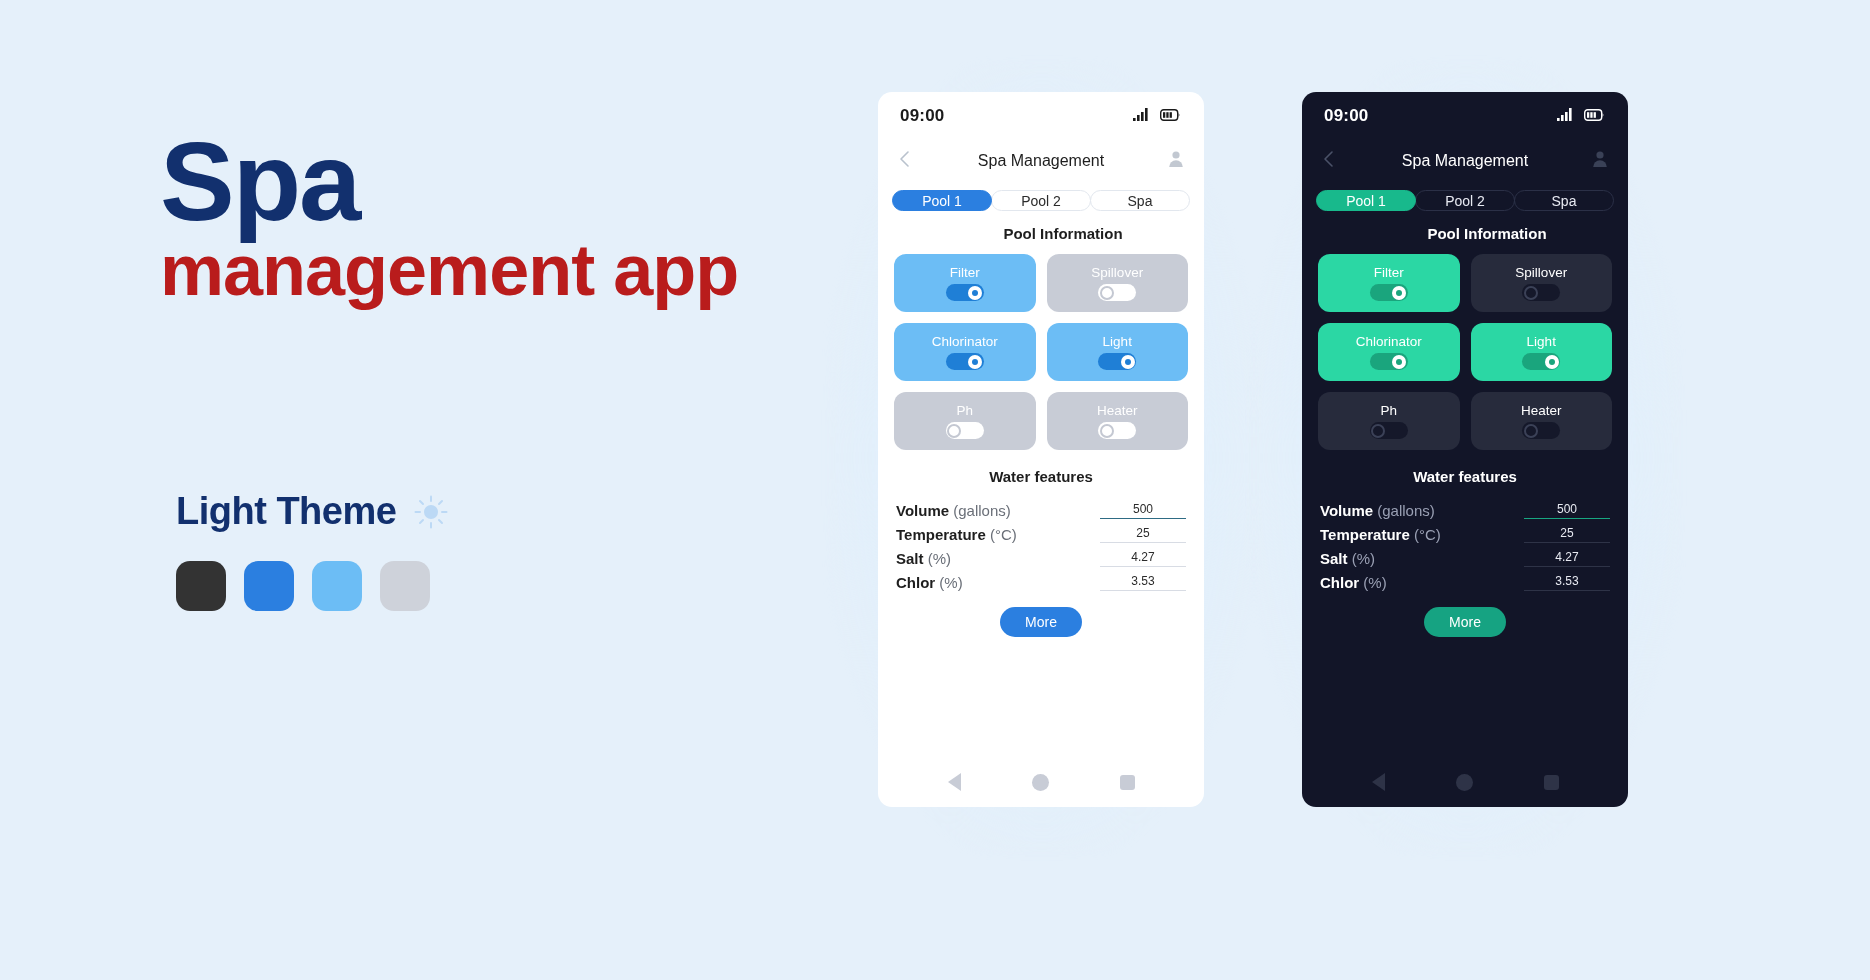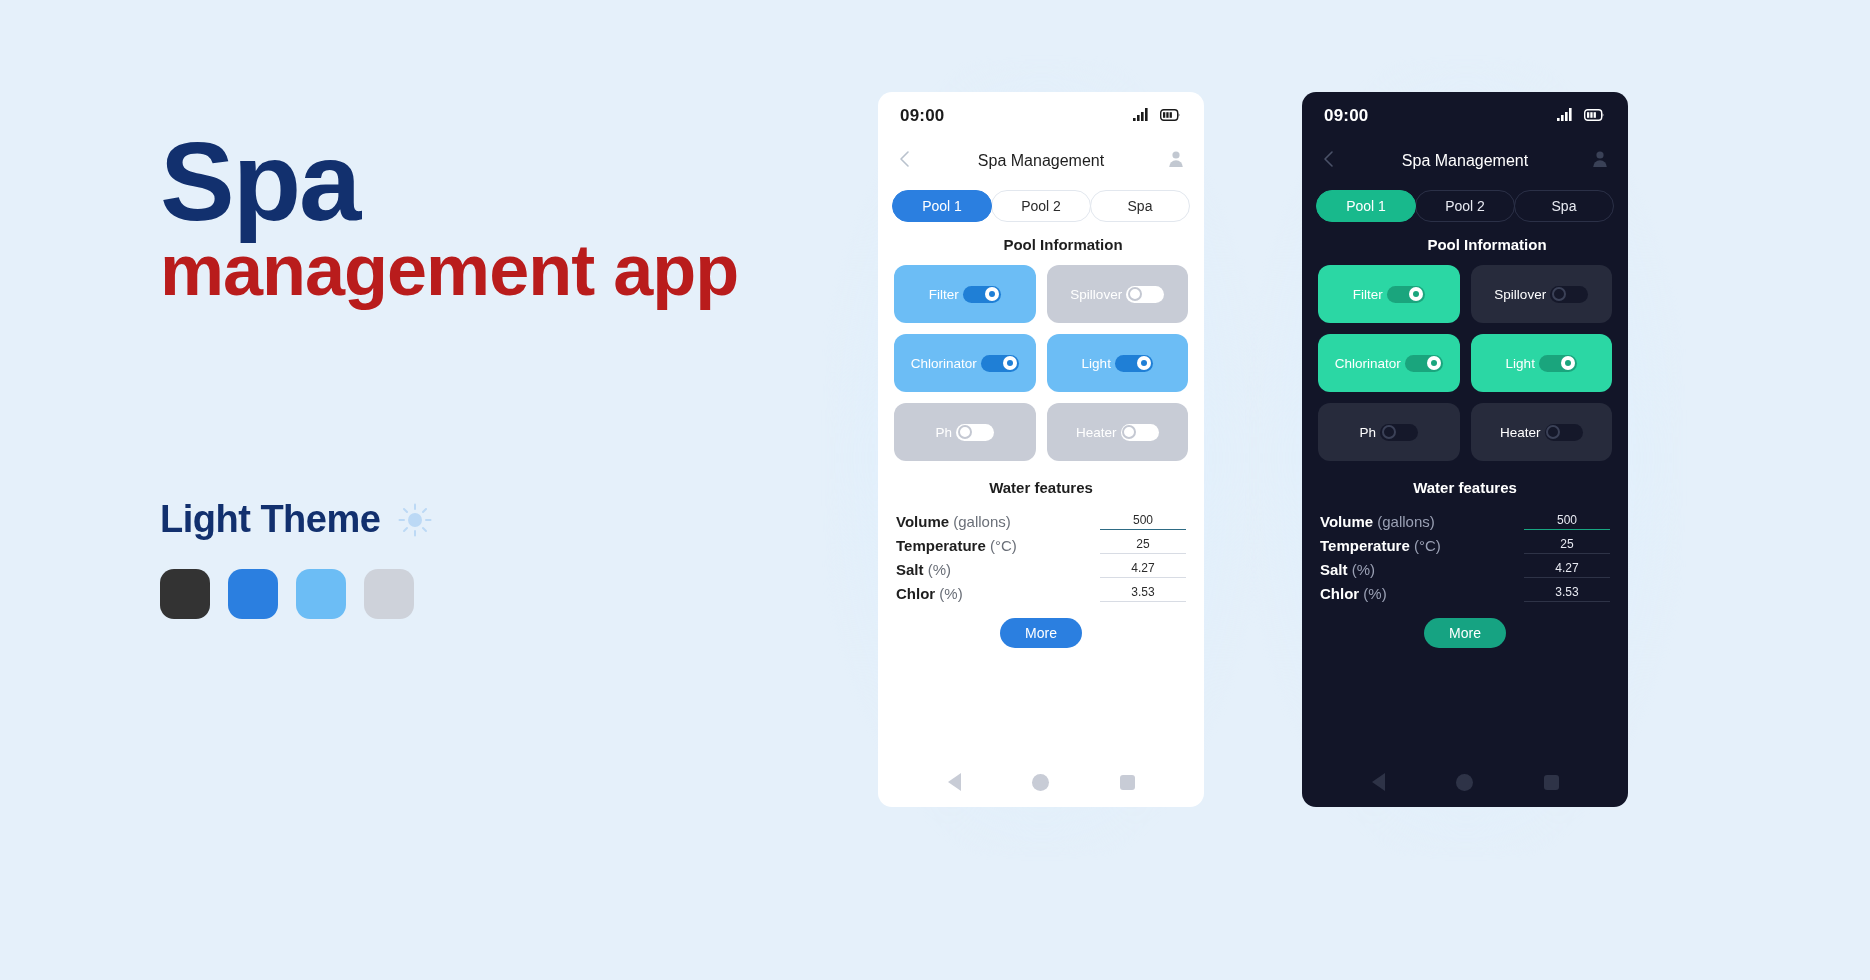--- a/index.html
+++ b/index.html
@@ -33,21 +33,21 @@
   .title-line2 {
     font-size: 72px;
     font-weight: bold;
     color: #b91c1c;
     letter-spacing: -1px;
     display: block;
     margin-top: 4px;
   }
 
   .theme-group { margin-top: 0; }
-  .theme-group.light { position: absolute; top: 360px; left: 0; margin-top: 8px; }
+  .theme-group.light { position: absolute; top: 360px; left: 16px; }
   .theme-group.dark  { position: absolute; top: 590px; left: 0; }
 
   .theme-head {
     display: flex;
     align-items: center;
     gap: 18px;
   }
   .theme-label {
     font-size: 38px;
     font-weight: bold;
@@ -145,21 +145,21 @@
   .avatar-icon { width: 20px; height: 20px; margin-left: auto; cursor: pointer; }
 
   
   .tab-row {
     display: flex;
     margin: 8px 14px 0 14px;
     flex: 0 0 auto;
   }
   .tab {
     flex: 1;
-    height: 32px;
+    height: 21px;
     display: flex;
     align-items: center;
     justify-content: center;
     font-size: 14px;
     border-radius: 16px;
     cursor: pointer;
   }
   .light .tab { border: 1px solid #e2e7ee; color: #2b2b2b; background: #fff; margin-left: -1px; }
   .light .tab:first-child { margin-left: 0; }
   .light .tab.active { background: #2b7fe0; color: #ffffff; border-color: #2b7fe0; position: relative; z-index: 2; }
@@ -185,21 +185,21 @@
     display: grid;
     grid-template-columns: 1fr 1fr;
     gap: 11px;
     margin: 12px 16px 0 16px;
     flex: 0 0 auto;
   }
   .tcard {
     height: 58px;
     border-radius: 12px;
     display: flex;
-    flex-direction: row;
+    flex-direction: column;
     align-items: center;
     justify-content: center;
     gap: 4px;
     cursor: pointer;
   }
   .tcard-label {
     font-size: 13.5px;
     color: #ffffff;
   }
   .light .tcard.on  { background: #6cbdf5; }

